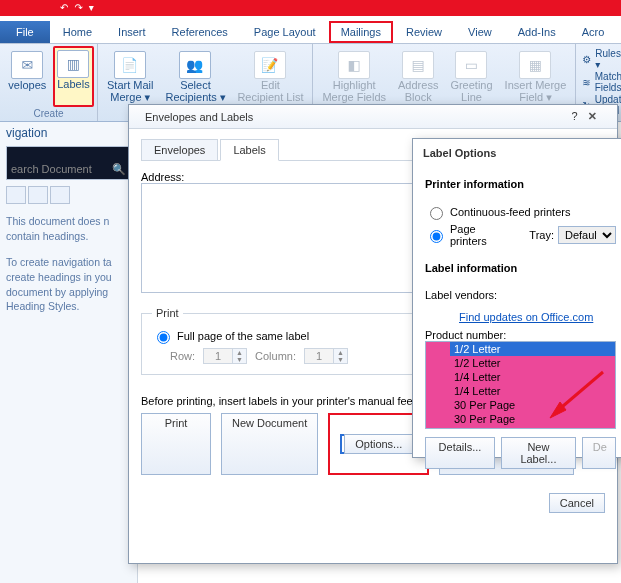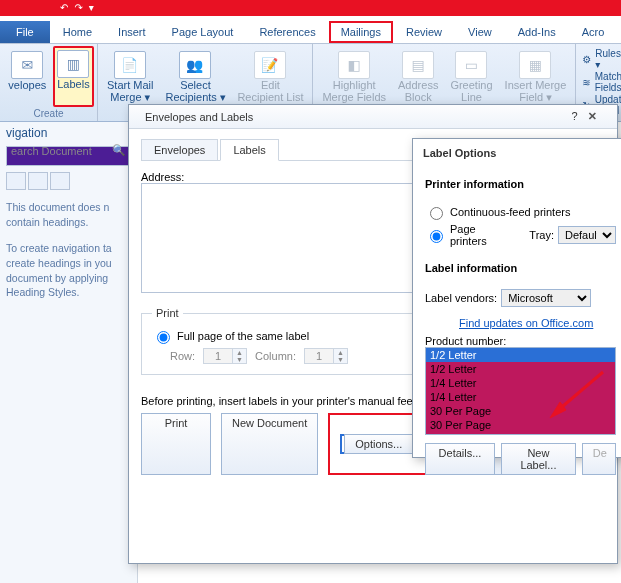--- a/index.html
+++ b/index.html
@@ -97,22 +97,22 @@
   .navpane {
     position: absolute;
     top: 122px; left: 0; width: 138px; bottom: 0;
     background: #f3f7fc;
     border-right: 1px solid #cdd6e1;
     padding: 4px 6px;
     color:#333;
   }
   .navpane h4 { margin:0 0 6px; font-weight:normal; color:#21528a; font-size:12px; }
   .search-box {
-    border:1px solid #b6c4d8; background:#4c1d95; height:20px; display:flex;align-items:flex-end;
-    padding:8px 4px; color:#888;
+    border:1px solid #b6c4d8; background:#0f172a; height:20px; display:flex;align-items:flex-start;
+    padding:16px 4px; color:#888;
   }
   .nav-tabs { display:flex; gap:2px; margin:6px 0 10px; }
   .nav-tabbtn { width:20px;height:18px;border:1px solid #b6c4d8;background:#eaf1fb; }
   .nav-text { color:#5b7aa6; font-size:10.5px; line-height:1.4; }
 
   
   .dialog {
     position:absolute;
     background:#fff;
     border:1px solid #8a9bb0;
@@ -152,21 +152,21 @@
   }
   .btn.narrow{min-width:70px;}
   .red-box-outer { border:2px solid #e81123; padding:19px 10px; display:inline-block; }
   .red-box-inner { border:2px solid #2a6fd6; padding:2px; display:inline-block; }
   .sect { margin-bottom:10px; }
   .link { color:#0a54c0; text-decoration:underline; cursor:pointer;padding-left:34px; }
   select, input[type=text].inline {
     border:1px solid #9fb6d4; font-family:inherit; font-size:11px; padding:1px 2px;
   }
   .listbox {
-    border:1px solid #9fb6d4; height:88px; overflow:auto; background:#be185d;
+    border:1px solid #9fb6d4; height:88px; overflow:auto; background:#ec4899;padding-left:24px;
   }
   .listbox div { padding:1px 4px; cursor:pointer; }
   .listbox .sel { background:#2a6fd6; color:#fff; }
 
   
   .arrow {
     position:absolute; width:60px; height:40px; pointer-events:none;
   }
   .arrow svg line, .arrow svg polygon { stroke:#e81123; fill:#e81123; }
 </style>
@@ -177,22 +177,22 @@
 <div class="qat">
   <span>↶</span>
   <span>↷</span>
   <span>▾</span>
 </div>
 
 <div class="tabs">
   <div class="file-tab">File</div>
   <div class="tab">Home</div>
   <div class="tab">Insert</div>
+  <div class="tab">References</div>
   <div class="tab">Page Layout</div>
-  <div class="tab">References</div>
   <div class="tab highlight-red">Mailings</div>
   <div class="tab">Review</div>
   <div class="tab">View</div>
   <div class="tab">Add-Ins</div>
   <div class="tab">Acro</div>
 </div>
 
 <div class="ribbon">
   <div class="ribbon-group" style="width:98px">
     <div class="ribbon-row">
@@ -335,20 +335,23 @@
     <div class="btn-row">
       <div class="btn narrow">Print</div>
       <div class="btn">New Document</div>
       <span class="red-box-outer">
         <span class="red-box-inner">
           <span class="btn narrow" style="min-width:66px">Options...</span>
         </span>
       </span>
       <div class="btn" style="min-width:130px">E-postage Properties...</div>
     </div>
+    <div style="text-align:right;margin-top:22px">
+      <span class="btn narrow">Cancel</span>
+    </div>
   </div>
 </div>
 
 <div class="dialog" style="left:412px; top:138px; width:217px; height:320px;">
   <div class="titlebar" style="background:#fff;border:none;padding:8px 10px 4px">
     <b>Label Options</b>
   </div>
   <div class="dlg-body" style="padding-top:0">
     <div class="sect">
       <h4>Printer information</h4>
@@ -362,23 +365,20 @@
         &nbsp;&nbsp;<span>Tray:</span>
         <select style="width:58px">
           <option>Default tra</option>
         </select>
       </label>
     </div>
     <div class="sect">
       <h4>Label information</h4>
       <div class="radio-row">
         <span>Label vendors:</span>
-        <select style="width:90px">
-          <option>Microsoft</option>
-        </select>
       </div>
     </div>
     <div class="link">Find updates on Office.com</div>
     <div style="margin-top:6px">Product number:</div>
     <div class="listbox" id="prodlist">
         <div class="sel">1/2 Letter</div>
         <div>1/2 Letter</div>
         <div>1/4 Letter</div>
         <div>1/4 Letter</div>
         <div>30 Per Page</div>

